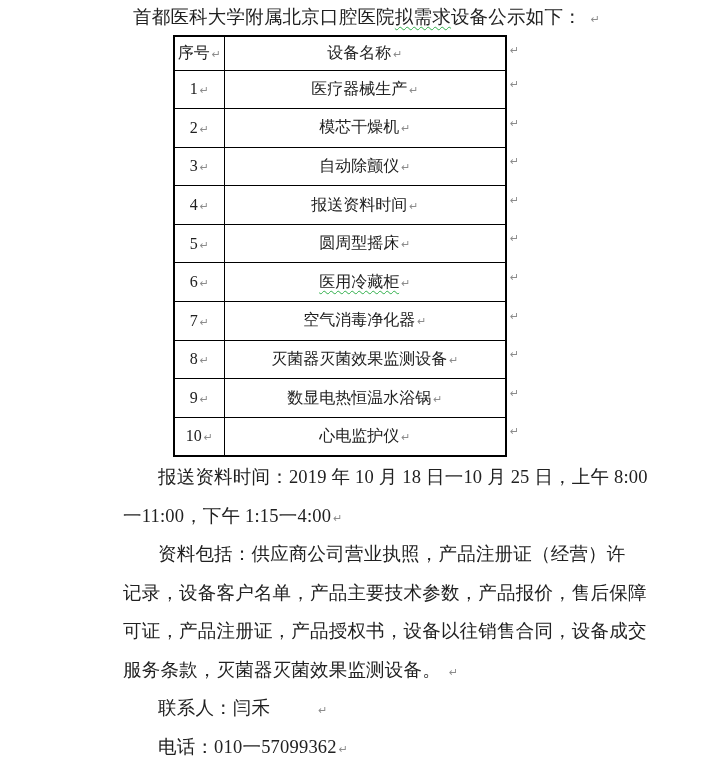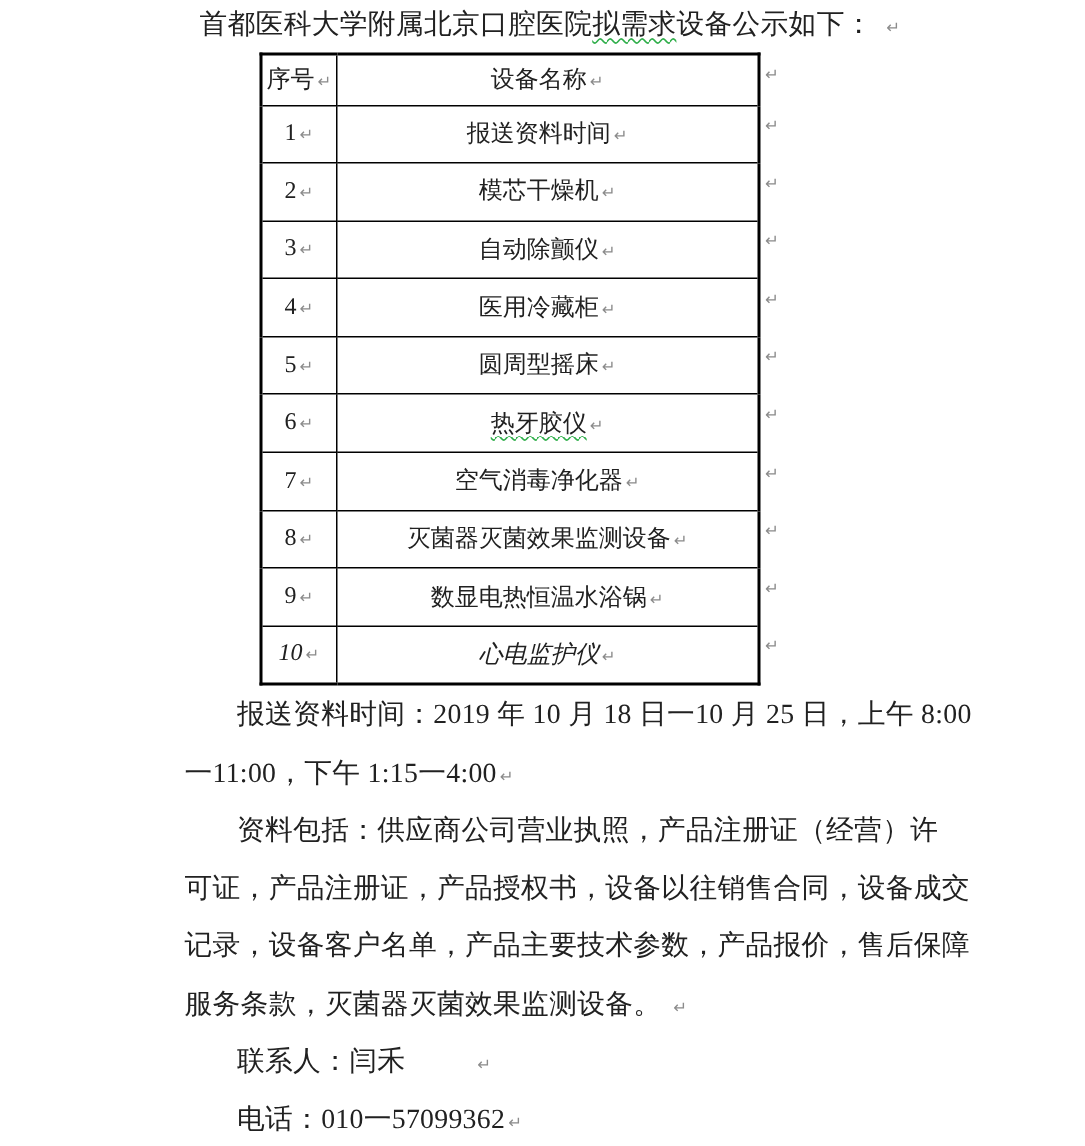--- a/index.html
+++ b/index.html
@@ -42,21 +42,21 @@
     padding:0;margin:0;font-weight:normal;text-align:center;
     font-size:16px;color:var(--text);
   }
   .doc-table .bcell{border:1px solid var(--border);}
   .doc-table .col-num{width:50px;}
   .doc-table .col-name{width:282px;}
   .doc-table .col-end{width:26px;}
   .doc-table .c-num{border-left-width:2px;}
   .doc-table .c-name{border-right-width:2px;}
   .doc-table .top{border-top-width:2px;}
-  .doc-table .bottom{border-bottom-width:2px;font-style:italic;}
+  .doc-table .bottom{border-bottom-width:2px;}
   .doc-table .c-end{
     border:none;text-align:left;vertical-align:top;
     padding-top:4px;padding-left:3px;
   }
   .doc-table thead tr{height:34px;}
   .doc-table tbody tr{height:38.6px;}
   .cellmark{margin-left:2px;}
   
   .bodytext{
     position:absolute;left:123px;top:458px;width:560px;
@@ -83,46 +83,46 @@
   <thead>
     <tr>
       <th class="bcell c-num top"><span>序号</span><span class="mark cellmark">↵</span></th>
       <th class="bcell c-name top"><span>设备名称</span><span class="mark cellmark">↵</span></th>
       <th class="c-end"><span class="mark">↵</span></th>
     </tr>
   </thead>
   <tbody>
       <tr>
         <td class="bcell c-num"><span>1</span><span class="mark cellmark">↵</span></td>
-        <td class="bcell c-name"><span>报送资料时间</span><span class="mark cellmark">↵</span></td>
+        <td class="bcell c-name"><span>医疗器械生产</span><span class="mark cellmark">↵</span></td>
         <td class="c-end"><span class="mark">↵</span></td>
       </tr>
       <tr>
         <td class="bcell c-num"><span>2</span><span class="mark cellmark">↵</span></td>
         <td class="bcell c-name"><span>模芯干燥机</span><span class="mark cellmark">↵</span></td>
         <td class="c-end"><span class="mark">↵</span></td>
       </tr>
       <tr>
         <td class="bcell c-num"><span>3</span><span class="mark cellmark">↵</span></td>
         <td class="bcell c-name"><span>自动除颤仪</span><span class="mark cellmark">↵</span></td>
         <td class="c-end"><span class="mark">↵</span></td>
       </tr>
       <tr>
         <td class="bcell c-num"><span>4</span><span class="mark cellmark">↵</span></td>
-        <td class="bcell c-name"><span>医用冷藏柜</span><span class="mark cellmark">↵</span></td>
+        <td class="bcell c-name"><span>报送资料时间</span><span class="mark cellmark">↵</span></td>
         <td class="c-end"><span class="mark">↵</span></td>
       </tr>
       <tr>
         <td class="bcell c-num"><span>5</span><span class="mark cellmark">↵</span></td>
         <td class="bcell c-name"><span>圆周型摇床</span><span class="mark cellmark">↵</span></td>
         <td class="c-end"><span class="mark">↵</span></td>
       </tr>
       <tr>
         <td class="bcell c-num"><span>6</span><span class="mark cellmark">↵</span></td>
-        <td class="bcell c-name"><span class="wavy">热牙胶仪</span><span class="mark cellmark">↵</span></td>
+        <td class="bcell c-name"><span class="wavy">医用冷藏柜</span><span class="mark cellmark">↵</span></td>
         <td class="c-end"><span class="mark">↵</span></td>
       </tr>
       <tr>
         <td class="bcell c-num"><span>7</span><span class="mark cellmark">↵</span></td>
         <td class="bcell c-name"><span>空气消毒净化器</span><span class="mark cellmark">↵</span></td>
         <td class="c-end"><span class="mark">↵</span></td>
       </tr>
       <tr>
         <td class="bcell c-num"><span>8</span><span class="mark cellmark">↵</span></td>
         <td class="bcell c-name"><span>灭菌器灭菌效果监测设备</span><span class="mark cellmark">↵</span></td>
@@ -141,22 +141,22 @@
     </tbody>
 </table>
 
 <div class="bodytext">
     <div class="para">
       <div class="line first"><span>报送资料时间：2019 年 10 月 18 日一10 月 25 日，上午 8:00</span></div>
       <div class="line"><span>一11:00，下午 1:15一4:00</span><span class="mark" style="margin-left: 2px;">↵</span></div>
     </div>
     <div class="para">
       <div class="line first"><span>资料包括：供应商公司营业执照，产品注册证（经营）许</span></div>
+      <div class="line"><span>记录，设备客户名单，产品主要技术参数，产品报价，售后保障</span></div>
       <div class="line"><span>可证，产品注册证，产品授权书，设备以往销售合同，设备成交</span></div>
-      <div class="line"><span>记录，设备客户名单，产品主要技术参数，产品报价，售后保障</span></div>
       <div class="line"><span>服务条款，灭菌器灭菌效果监测设备。</span><span class="mark" style="margin-left: 8px;">↵</span></div>
     </div>
     <div class="para">
       <div class="line first"><span>联系人：闫禾</span><span class="mark" style="margin-left: 48px;">↵</span></div>
     </div>
     <div class="para">
       <div class="line first"><span>电话：010一57099362</span><span class="mark" style="margin-left: 2px;">↵</span></div>
     </div>
   </div>
 

